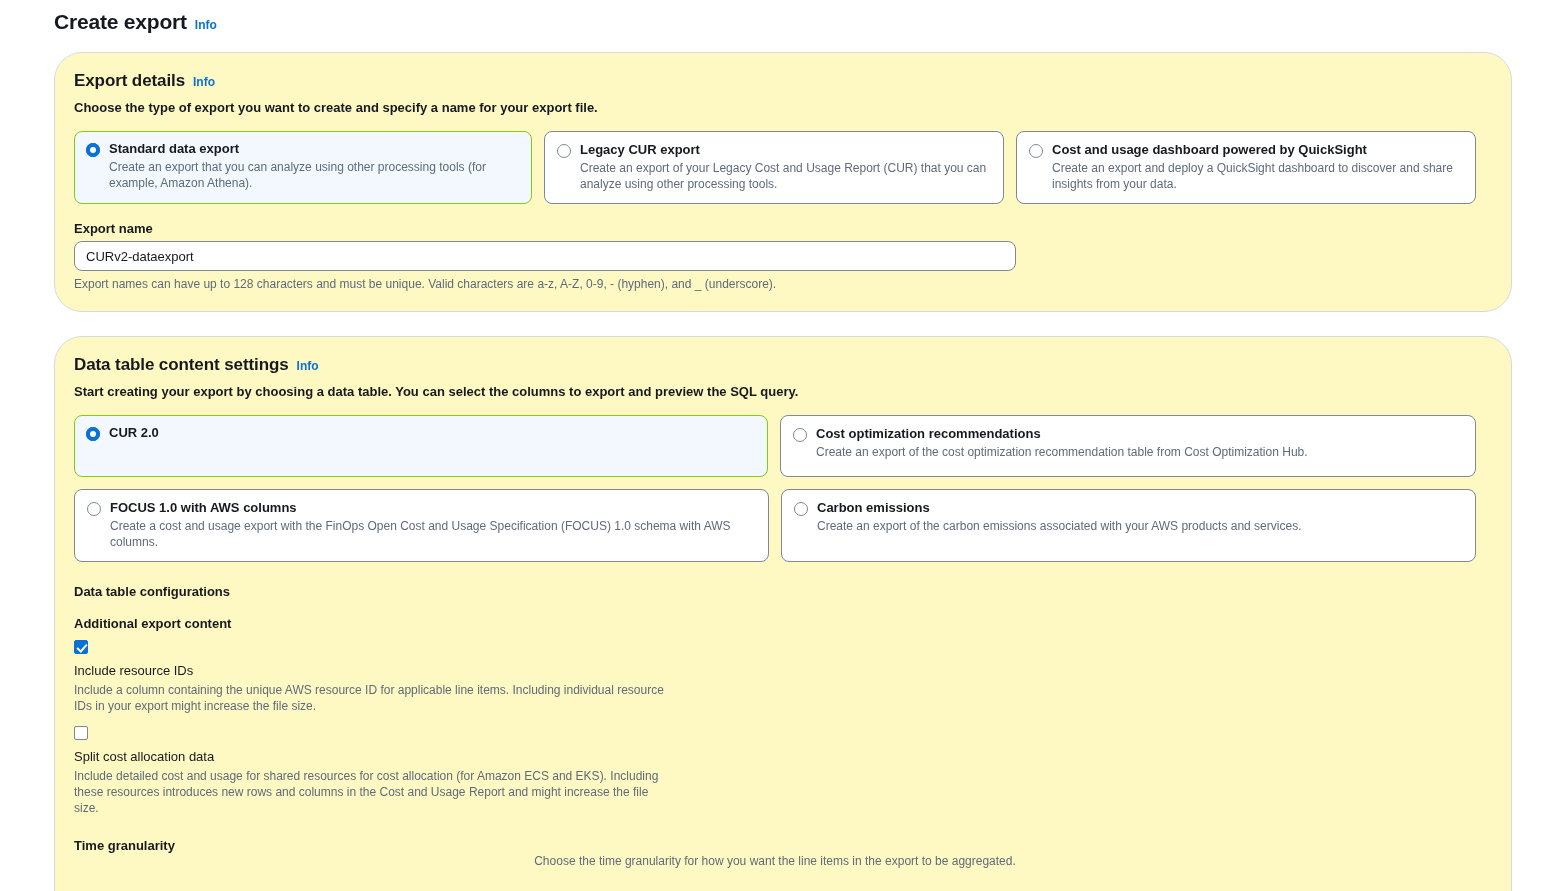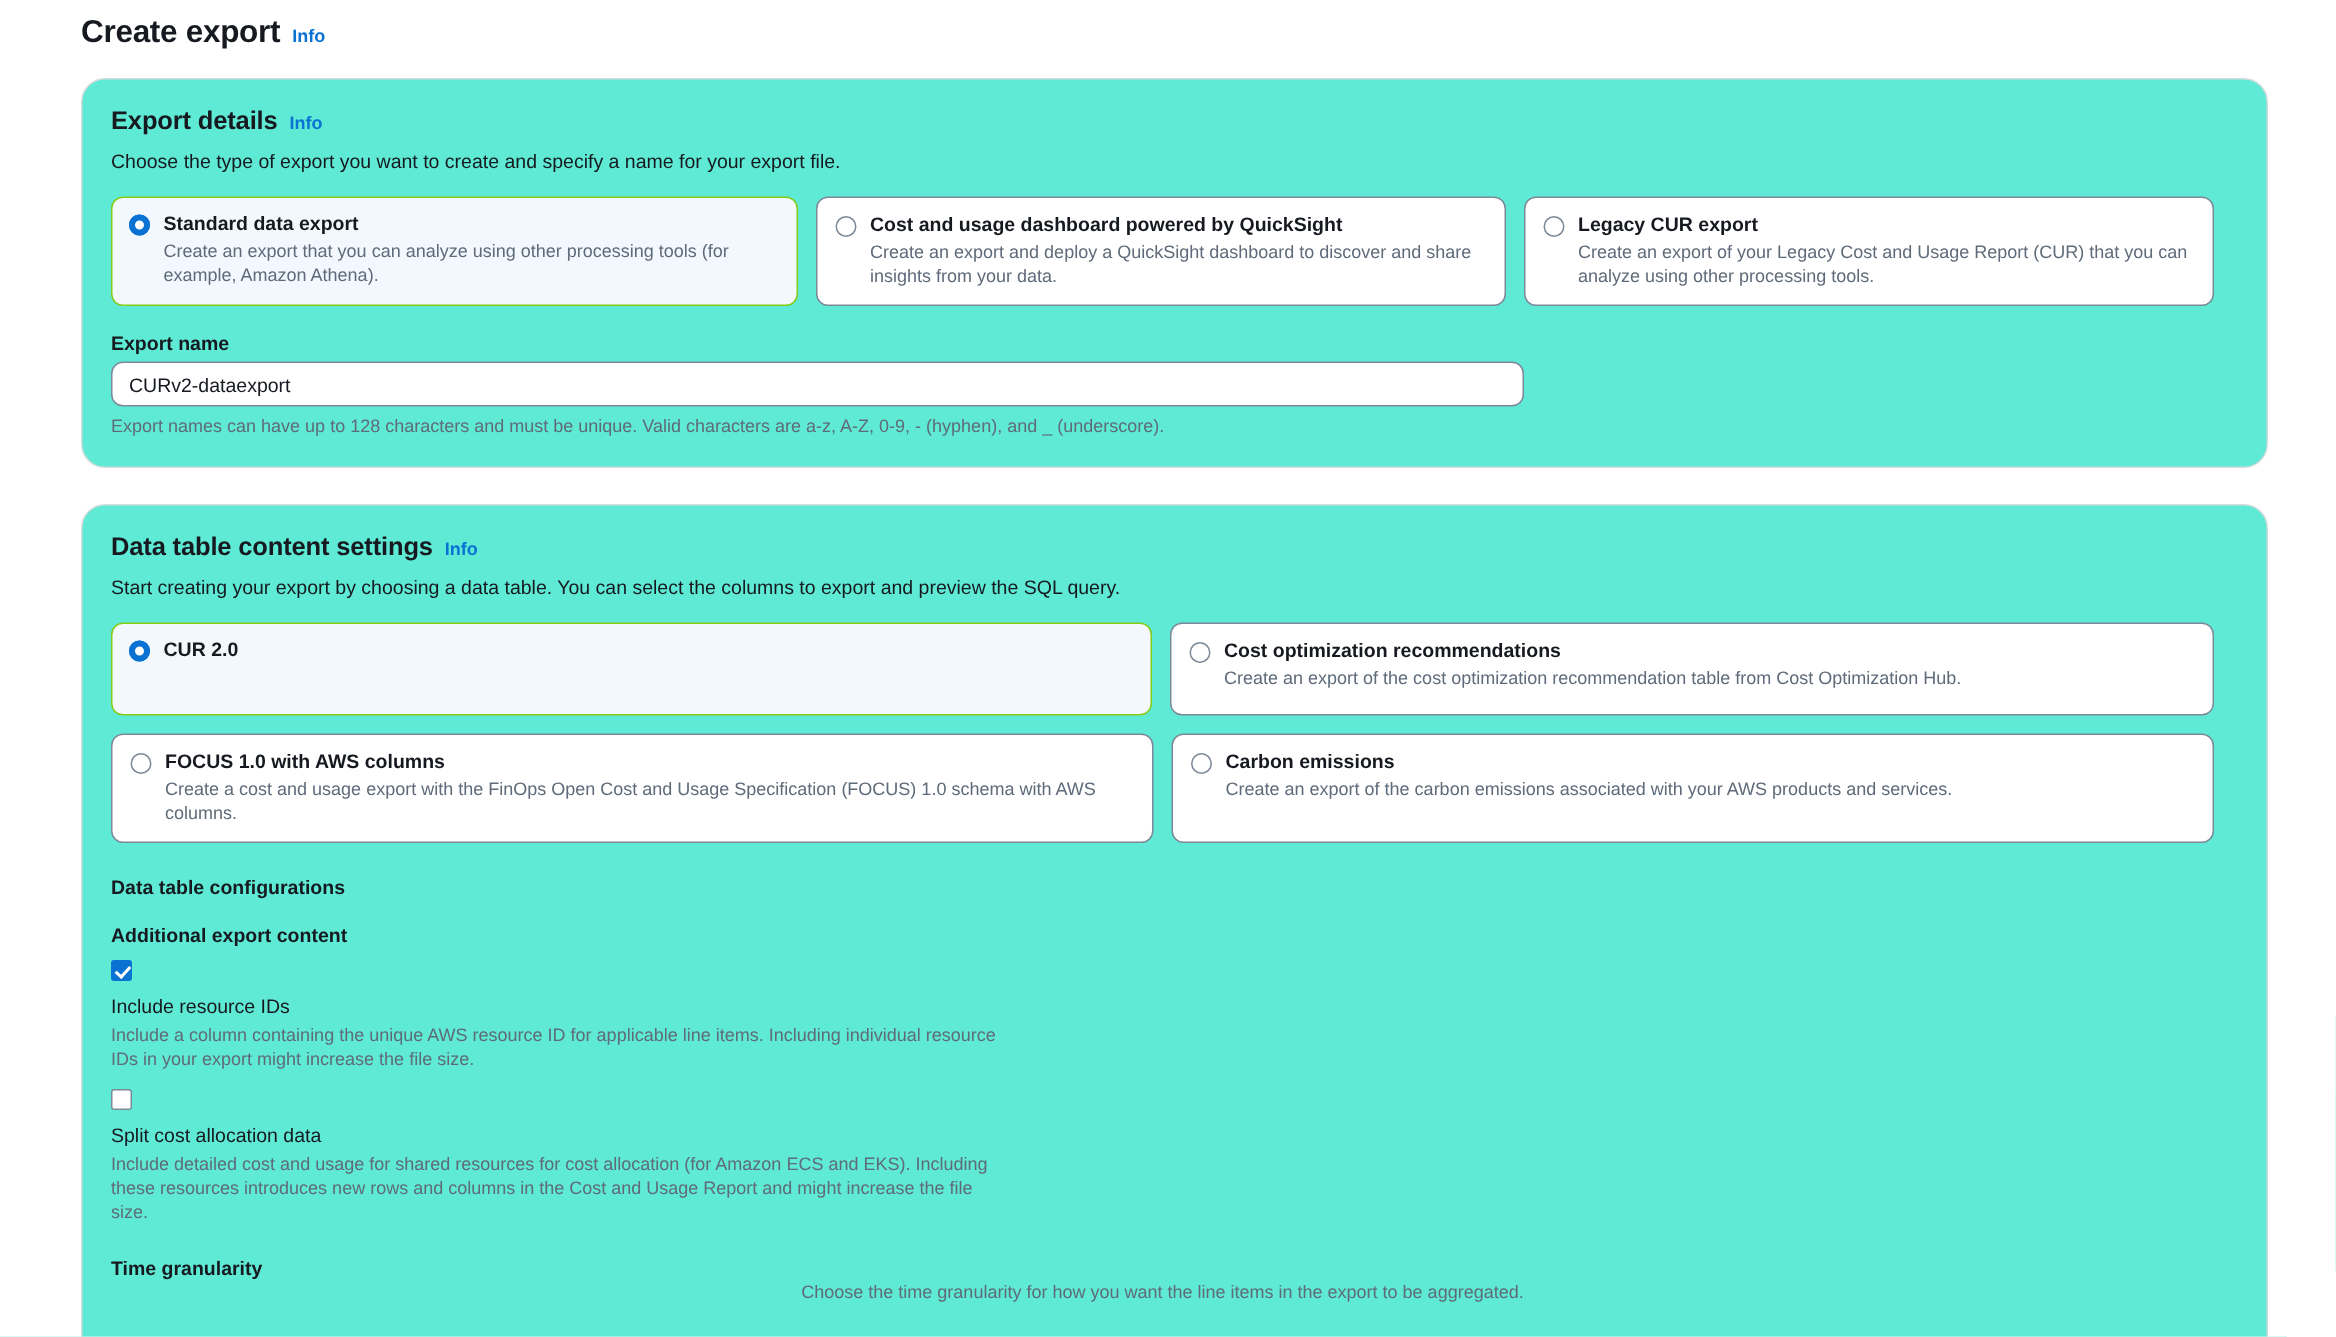--- a/index.html
+++ b/index.html
@@ -39,23 +39,23 @@
     font-weight: bold;
     color: #0972d3;
     cursor: pointer;
     text-decoration: none;
   }
 
   
   .card {
     position: relative;
     margin: 0 45px 0 54px;
-    background: #5eead4;
+    background: #fef9c3;
     border: 1px solid #d5dbdb;
-    border-radius: 16px;
+    border-radius: 28px;
     padding: 18px 35px 20px 19px;
   }
   .card + .card { margin-top: 24px; }
 
   .section-head {
     display: flex;
     align-items: baseline;
     gap: 8px;
     margin-bottom: 8px;
   }
@@ -63,20 +63,21 @@
     font-size: 17px;
     font-weight: bold;
     color: #16191f;
     letter-spacing: -0.1px;
   }
   .section-desc {
     font-size: 13px;
     color: #16191f;
     margin: 0 0 14px 0;
     line-height: 1.35;
+    font-weight: bold;
   }
 
   
   .tile-row {
     display: flex;
     gap: 12px;
   }
   .tile-row + .tile-row { margin-top: 12px; justify-content: center; }
   .tile {
     flex: 1 1 0;
@@ -265,29 +266,29 @@
       <div class="tile selected">
         <span class="radio checked"></span>
         <span class="tile-body">
           <span class="tile-label">Standard data export</span>
           <span class="tile-desc">Create an export that you can analyze using other processing tools (for example, Amazon Athena).</span>
         </span>
       </div>
       <div class="tile">
         <span class="radio"></span>
         <span class="tile-body">
+          <span class="tile-label">Legacy CUR export</span>
+          <span class="tile-desc">Create an export of your Legacy Cost and Usage Report (CUR) that you can analyze using other processing tools.</span>
+        </span>
+      </div>
+      <div class="tile">
+        <span class="radio"></span>
+        <span class="tile-body">
           <span class="tile-label">Cost and usage dashboard powered by QuickSight</span>
           <span class="tile-desc">Create an export and deploy a QuickSight dashboard to discover and share insights from your data.</span>
-        </span>
-      </div>
-      <div class="tile">
-        <span class="radio"></span>
-        <span class="tile-body">
-          <span class="tile-label">Legacy CUR export</span>
-          <span class="tile-desc">Create an export of your Legacy Cost and Usage Report (CUR) that you can analyze using other processing tools.</span>
         </span>
       </div>
     </div>
 
     <label class="field-label">Export name</label>
     <input class="text-input" type="text" value="CURv2-dataexport" style="">
     <span class="field-hint">Export names can have up to 128 characters and must be unique. Valid characters are a-z, A-Z, 0-9, - (hyphen), and _ (underscore).</span>
   </div>
 
   <div class="card">

